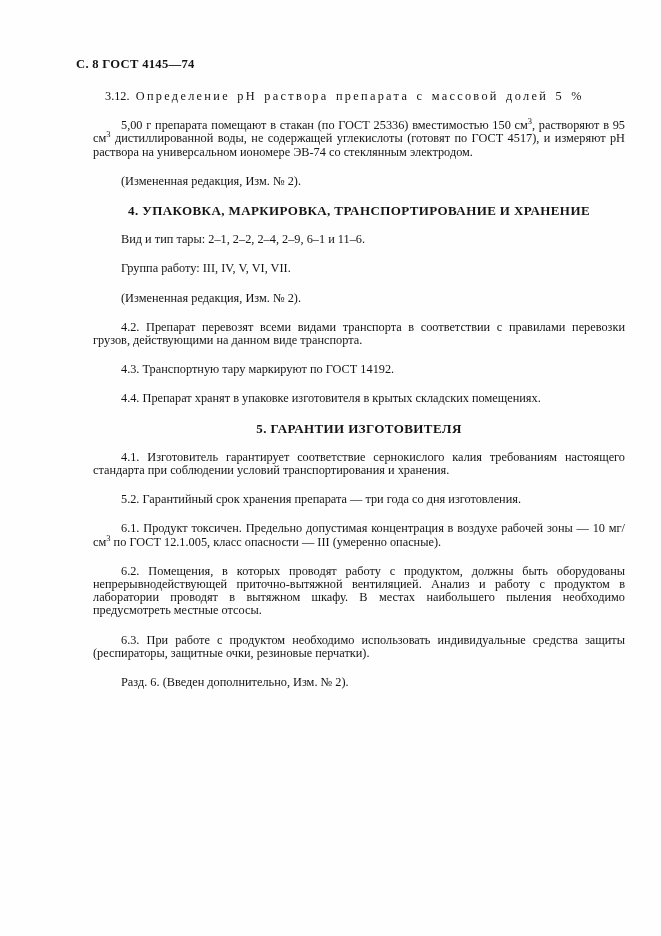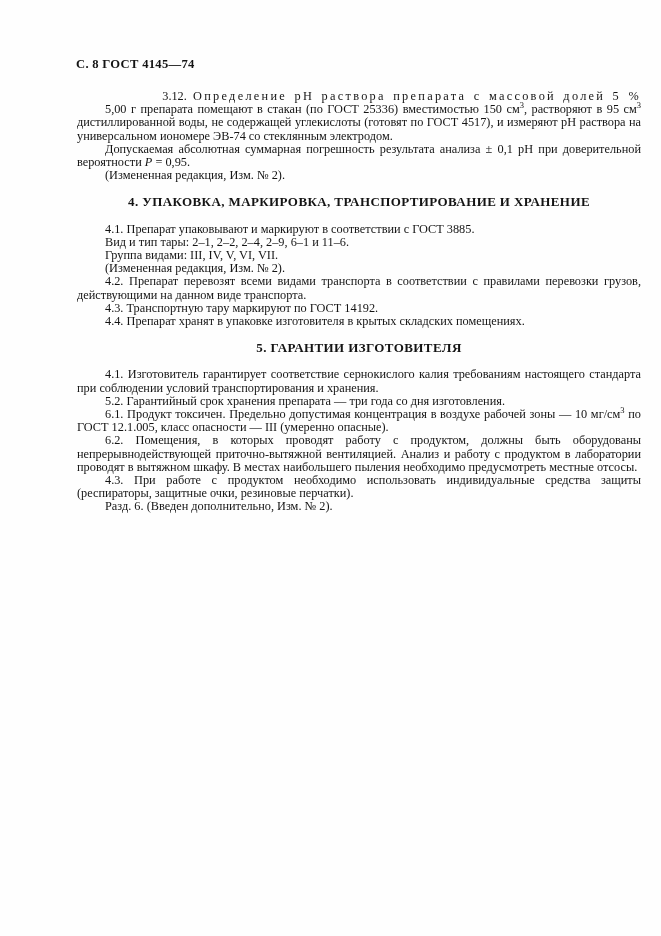--- a/index.html
+++ b/index.html
@@ -27,28 +27,28 @@
   .doc-body {
     position: absolute;
     top: 90px;
     left: 77px;
     width: 564px;
     font-size: 12.3px;
     line-height: 13.2px;
     text-align: justify;
   }
   .para {
-    margin: 0;
+    margin: 16px;
     text-indent: 28px;
   }
   .clause-spaced {
     margin: 0;
     text-indent: 28px;
     white-space: nowrap;
-    text-align: right;
+    text-align: left;
   }
   .clause-spaced .spaced {
     letter-spacing: 2.3px;
     word-spacing: 2px;
   }
   .sec-heading {
     font-size: 13px;
     line-height: 13.2px;
     font-weight: bold;
     text-align: center;
@@ -65,31 +65,29 @@
   }
 </style>
 </head>
 <body>
 
 <div class="page">
   <div class="running-header">С. 8 ГОСТ 4145—74</div>
   <div class="doc-body" id="doc-body">
       <p class="clause-spaced"><span>3.12.&nbsp; </span><span class="spaced">Определение рН раствора препарата с массовой долей 5 %</span></p>
       <p class="para"><span>5,00 г препарата помещают в стакан (по ГОСТ 25336) вместимостью 150 см</span><sup>3</sup><span>, растворяют в 95 см</span><sup>3</sup><span> дистиллированной воды, не содержащей углекислоты (готовят по ГОСТ 4517), и измеряют рН раствора на универсальном иономере ЭВ-74 со стеклянным электродом.</span></p>
-      <p class="para"><span>Допускаемая абсолютная суммарная погрешность результата анализа ± 0,1 рН при доверительной вероятности </span><span class="i">Р</span><span> = 0,95.</span></p>
       <p class="para"><span class="b">(Измененная редакция, Изм. № 2).</span></p>
       <div class="sec-heading">4. УПАКОВКА, МАРКИРОВКА, ТРАНСПОРТИРОВАНИЕ И ХРАНЕНИЕ</div>
-      <p class="para"><span>4.1. Препарат упаковывают и маркируют в соответствии с ГОСТ 3885.</span></p>
       <p class="para"><span>Вид и тип тары: 2–1, 2–2, 2–4, 2–9, 6–1 и 11–6.</span></p>
-      <p class="para"><span>Группа видами: III, IV, V, VI, VII.</span></p>
+      <p class="para"><span>Группа работу: III, IV, V, VI, VII.</span></p>
       <p class="para"><span class="b">(Измененная редакция, Изм. № 2).</span></p>
       <p class="para"><span>4.2. Препарат перевозят всеми видами транспорта в соответствии с правилами перевозки грузов, действующими на данном виде транспорта.</span></p>
       <p class="para"><span>4.3. Транспортную тару маркируют по ГОСТ 14192.</span></p>
       <p class="para"><span>4.4. Препарат хранят в упаковке изготовителя в крытых складских помещениях.</span></p>
       <div class="sec-heading">5. ГАРАНТИИ ИЗГОТОВИТЕЛЯ</div>
       <p class="para"><span>4.1. Изготовитель гарантирует соответствие сернокислого калия требованиям настоящего стандарта при соблюдении условий транспортирования и хранения.</span></p>
       <p class="para"><span>5.2. Гарантийный срок хранения препарата — три года со дня изготовления.</span></p>
       <p class="para"><span>6.1. Продукт токсичен. Предельно допустимая концентрация в воздухе рабочей зоны — 10 мг/см</span><sup>3</sup><span> по ГОСТ 12.1.005, класс опасности — III (умеренно опасные).</span></p>
       <p class="para"><span>6.2. Помещения, в которых проводят работу с продуктом, должны быть оборудованы непрерывнодействующей приточно-вытяжной вентиляцией. Анализ и работу с продуктом в лаборатории проводят в вытяжном шкафу. В местах наибольшего пыления необходимо предусмотреть местные отсосы.</span></p>
-      <p class="para"><span>4.3. При работе с продуктом необходимо использовать индивидуальные средства защиты (респираторы, защитные очки, резиновые перчатки).</span></p>
+      <p class="para"><span>6.3. При работе с продуктом необходимо использовать индивидуальные средства защиты (респираторы, защитные очки, резиновые перчатки).</span></p>
       <p class="para"><span>Разд. 6. </span><span class="b">(Введен дополнительно, Изм. № 2).</span></p>
     </div>
 </div>
 
 </body></html>

